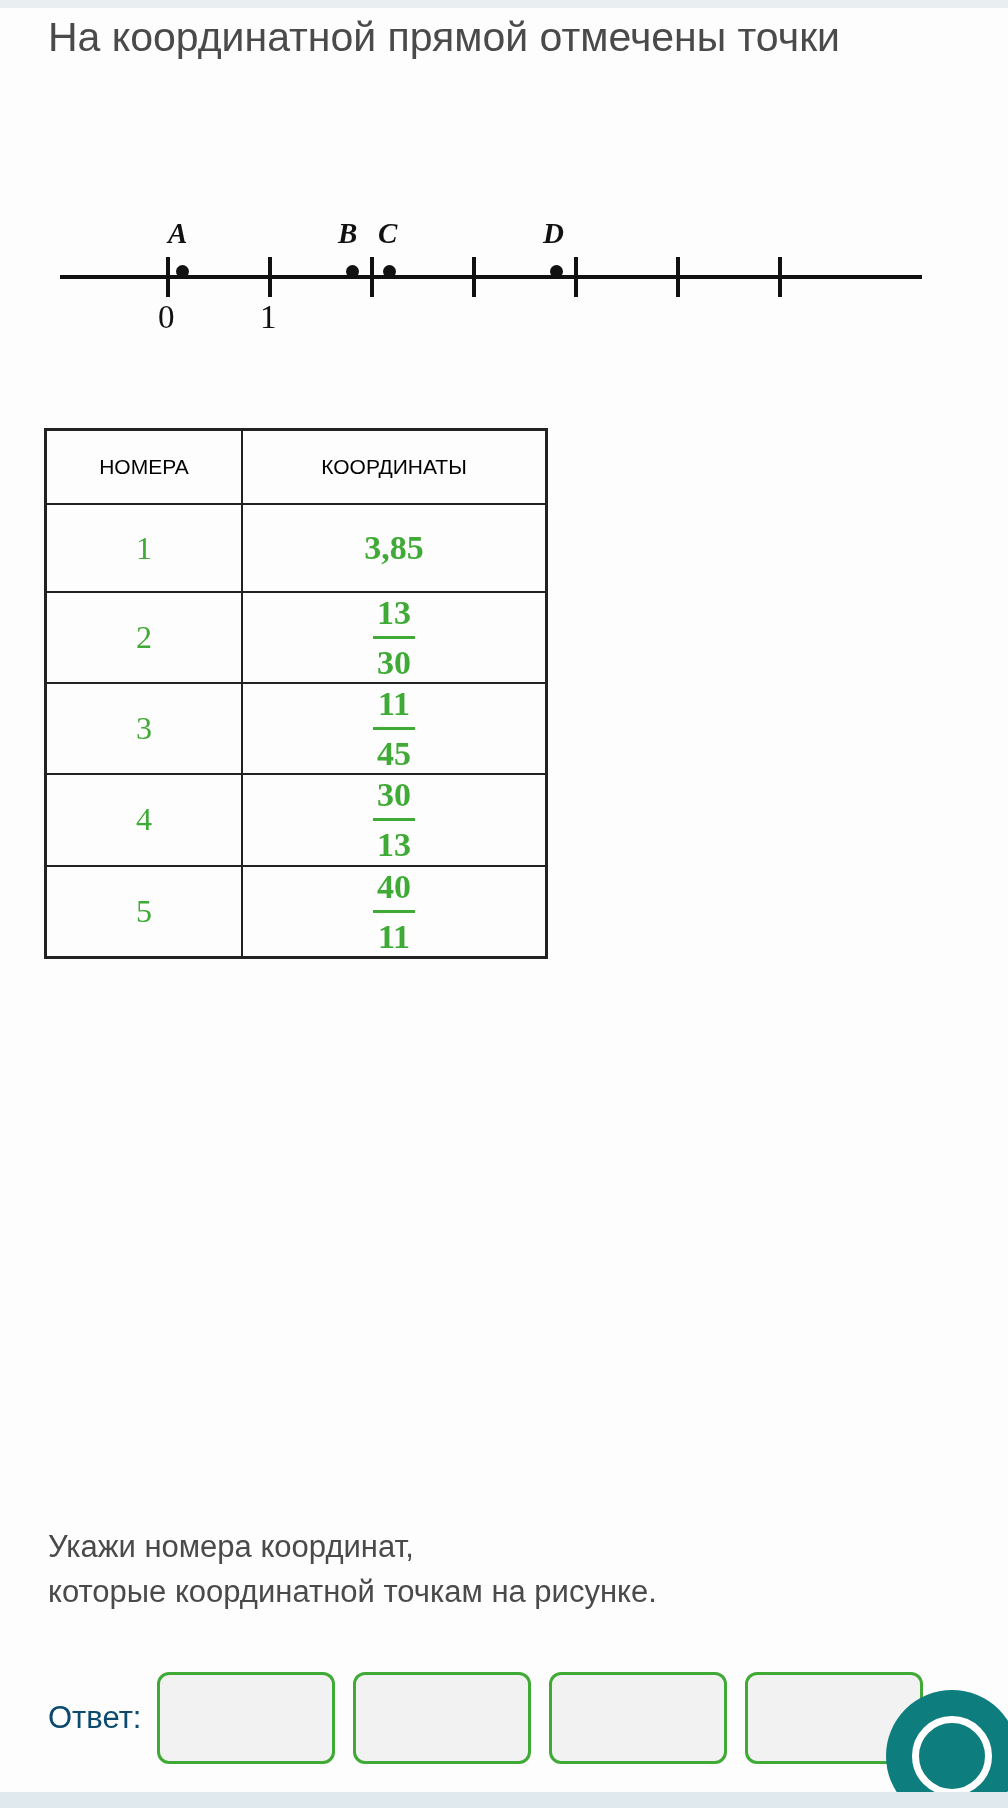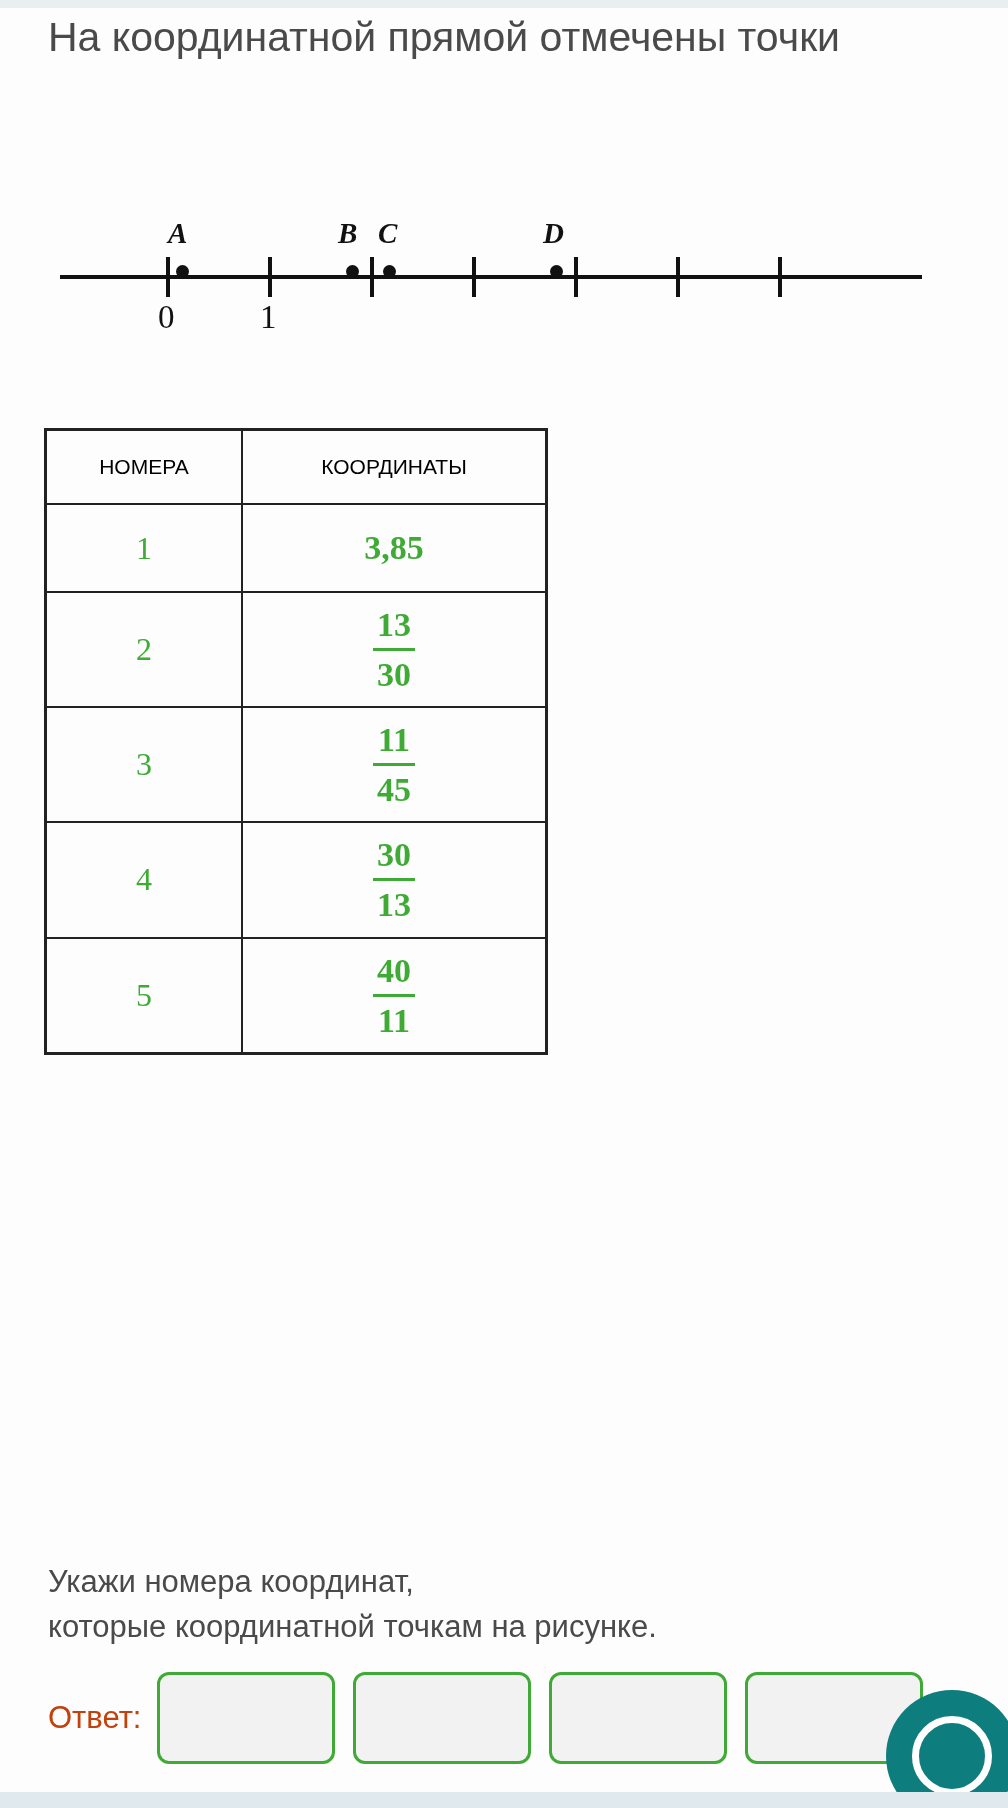--- a/index.html
+++ b/index.html
@@ -130,55 +130,55 @@
     font-size: 32px;
     color: #3faa35;
     font-family: "Liberation Serif", serif;
   }
   td.val {
     width: 302px;
     font-size: 34px;
     color: #3faa35;
     font-family: "Liberation Serif", serif;
     font-weight: bold;
-    padding: 12px 0;
+    padding: 0 0;
   }
   .frac {
     display: inline-block;
     text-align: center;
     line-height: 1.15;
     font-family: "Liberation Serif", serif;
     font-weight: bold;
   }
   .frac .top { display: block; padding: 0 6px; }
   .frac .bar { display: block; height: 3px; background: #3faa35; margin: 4px 2px; }
   .frac .bot { display: block; padding: 0 6px; }
   .plain { font-weight: bold; }
 
   
   .instruction {
     position: absolute;
     left: 48px;
-    top: 1560px;
+    top: 1525px;
     width: 940px;
     font-size: 31px;
     line-height: 1.45;
     color: #4a4a4a;
   }
   
   .answer-row {
     position: absolute;
     left: 48px;
     top: 1672px;
     display: flex;
     align-items: center;
   }
   .answer-label {
     font-size: 31px;
-    color: #c2410c;
+    color: #0c4a6e;
     margin-right: 16px;
   }
   .ans-box {
     width: 168px;
     height: 84px;
     border: 3px solid #3faa35;
     border-radius: 12px;
     background: #f2f2f2;
     margin-right: 18px;
   }

